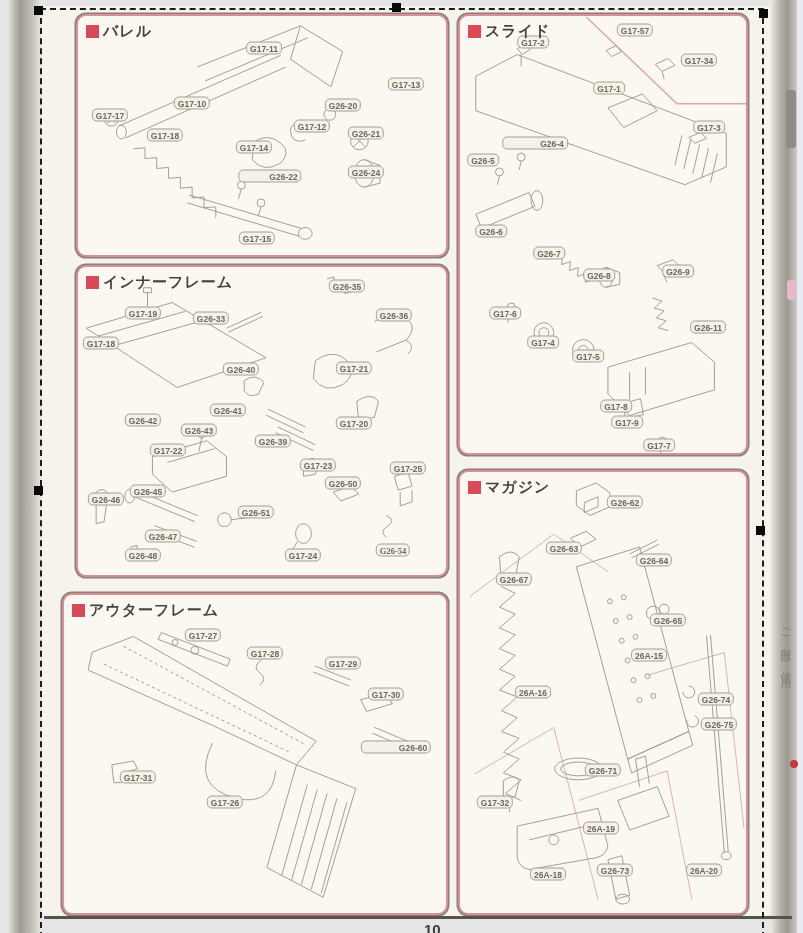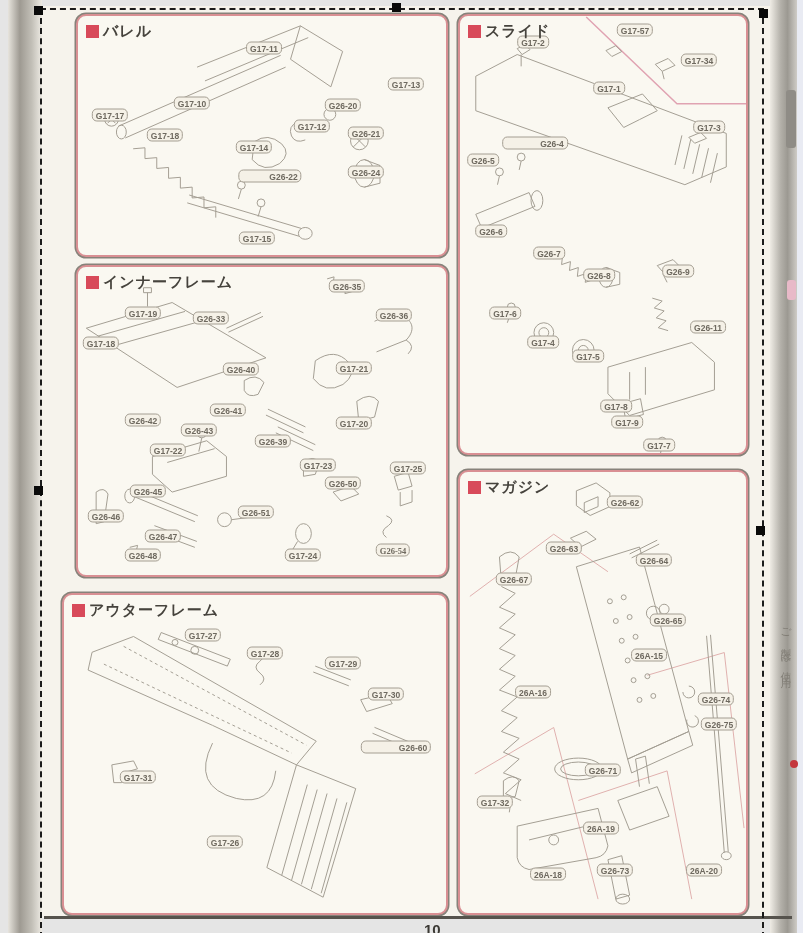--- a/index.html
+++ b/index.html
@@ -201,21 +201,21 @@
         <span class="part-label" style="left: 150px; top: 143px;">G26-41</span>
         <span class="part-label" style="left: 65px; top: 153px;">G26-42</span>
         <span class="part-label" style="left: 121px; top: 163px;">G26-43</span>
         <span class="part-label" style="left: 90px; top: 183px;">G17-22</span>
         <span class="part-label" style="left: 195px; top: 174px;">G26-39</span>
         <span class="part-label" style="left: 276px; top: 156px;">G17-20</span>
         <span class="part-label" style="left: 240px; top: 198px;">G17-23</span>
         <span class="part-label" style="left: 330px; top: 201px;">G17-25</span>
         <span class="part-label" style="left: 265px; top: 216px;">G26-50</span>
         <span class="part-label" style="left: 70px; top: 224px;">G26-45</span>
-        <span class="part-label" style="left: 28px; top: 249px;">G26-46</span>
+        <span class="part-label" style="left: 28px; top: 232px;">G26-46</span>
         <span class="part-label" style="left: 178px; top: 245px;">G26-51</span>
         <span class="part-label" style="left: 85px; top: 269px;">G26-47</span>
         <span class="part-label" style="left: 65px; top: 288px;">G26-48</span>
         <span class="part-label" style="left: 225px; top: 288px;">G17-24</span>
         <span class="part-label" style="left: 315px; top: 283px; font-family: Liberation Serif, serif;">G26-54</span>
       </div>
   </div>
 
   <div class="section" style="left:62px;top:593px;width:386px;height:322px;">
     <div class="section-title">
@@ -237,21 +237,21 @@
       <path d="M312,140 L350,156 M314,134 L352,150"></path>
       <path d="M48,172 l22,-4 l4,8 l-14,4 l-2,10 l-8,0 Z"></path>
     </svg>
     <div class="labels">
         <span class="part-label" style="left: 139px; top: 40px;">G17-27</span>
         <span class="part-label" style="left: 201px; top: 58px;">G17-28</span>
         <span class="part-label" style="left: 279px; top: 68px;">G17-29</span>
         <span class="part-label" style="left: 322px; top: 99px;">G17-30</span>
         <span class="part-label" style="left: 332px; top: 152px; padding-left: 37px;">G26-60</span>
         <span class="part-label" style="left: 74px; top: 182px;">G17-31</span>
-        <span class="part-label" style="left: 161px; top: 207px; margin-top: 40px;">G17-26</span>
+        <span class="part-label" style="left: 161px; top: 207px;">G17-26</span>
       </div>
   </div>
 
   <div class="section" style="left:458px;top:470px;width:290px;height:445px;">
     <div class="section-title">
       <span class="title-square"></span>
       <span class="title-text">マガジン</span>
     </div>
     <svg class="sketch" viewBox="0 0 290 445" stroke="#a39d92" fill="none" stroke-width="1">
       <polyline points="10,125 95,62 150,100" stroke="#dfb0ae"></polyline>

